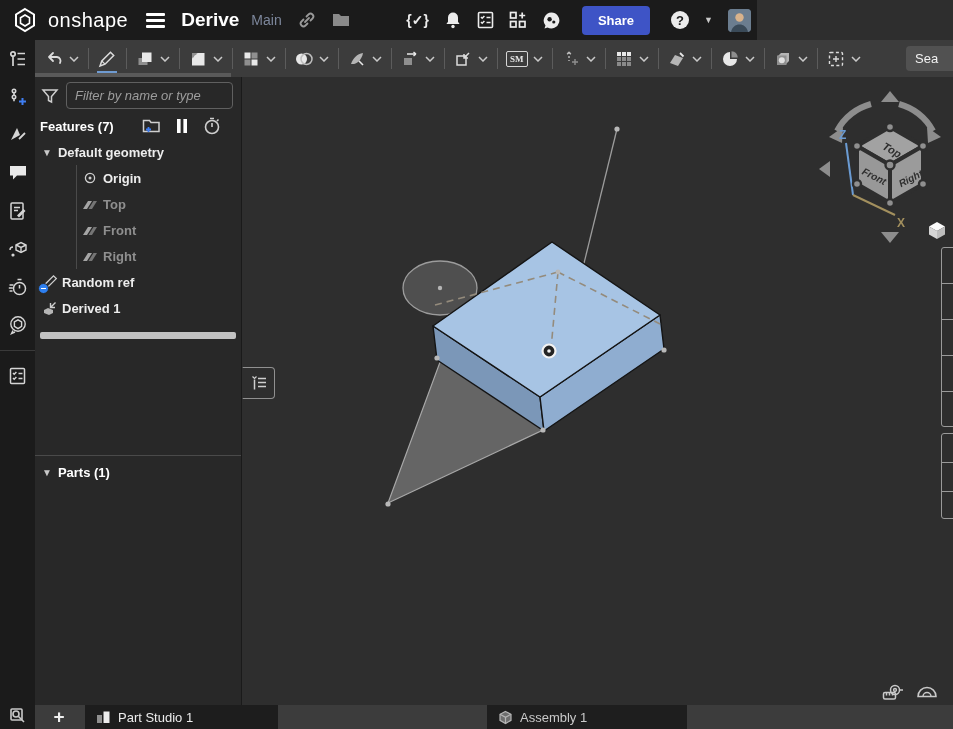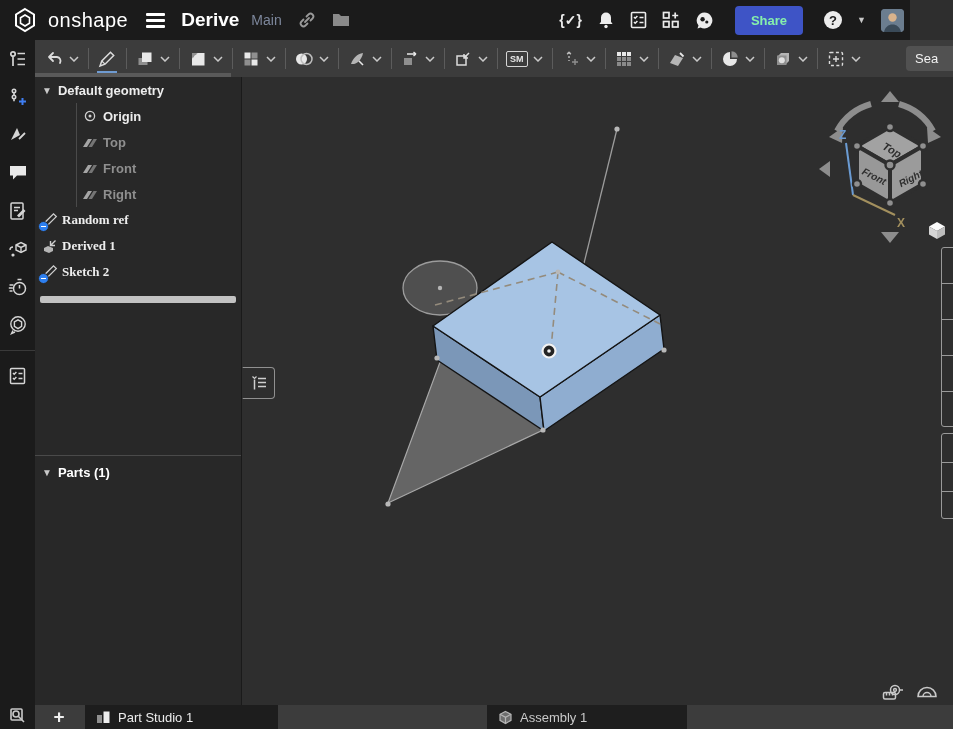--- a/index.html
+++ b/index.html
@@ -1,47 +1,47 @@
 <!DOCTYPE html>
 <html><head>
 <meta charset="utf-8">
 <style>
   html,body{margin:0;padding:0;background:#111;}
   .app{position:relative;width:953px;height:729px;background:#2e2e2e;overflow:hidden;
        font-family:"Liberation Sans",sans-serif;color:#e8e8e8;-webkit-font-smoothing:antialiased;}
   svg{display:block;}
 
   
-  .topbar{position:absolute;left:0;top:0;width:910px;height:40px;background:#1b1b1b;
+  .topbar{position:absolute;left:0;top:0;width:757px;height:40px;background:#1b1b1b;
           display:flex;align-items:center;z-index:30;}
   .brand{margin-left:10px;font-size:20px;font-weight:400;color:#fff;letter-spacing:.5px;}
   .logo{margin-left:12px;}
   .burger{margin-left:18px;cursor:pointer;}
   .burger div{width:19px;height:3px;background:#fff;margin:3px 0;border-radius:1px;}
   .doc-title{margin-left:16px;font-size:19px;font-weight:700;color:#fff;}
   .workspace{margin-left:12px;font-size:14px;color:#7d879c;}
   .tb-ic{margin-left:16px;display:flex;align-items:center;}
   .right-cluster{margin-left:auto;display:flex;align-items:center;gap:15px;margin-right:6px;}
   .glyph-ic{font-size:14px;font-weight:700;color:#ececec;}
-  .share-btn{background:#3e54c6;color:#86efac;font-size:13px;font-weight:600;border:none;
+  .share-btn{background:#3e54c6;color:#ffffff;font-size:13px;font-weight:600;border:none;
              border-radius:4px;padding:7px 16px;cursor:pointer;margin:0 6px;}
   .help-circle{width:18px;height:18px;border-radius:50%;background:#ececec;color:#1b1b1b;
                display:grid;place-items:center;font-size:13px;font-weight:800;}
   .caret{color:#c9c9c9;font-size:9px;}
   .avatar{width:23px;height:23px;border-radius:4px;overflow:hidden;background:#5d6e80;}
 
   
   .toolbar{position:absolute;left:35px;top:40px;right:0;height:37px;background:#3c3c3c;
            display:flex;align-items:center;z-index:20;}
   .tgroup{position:relative;display:flex;align-items:center;gap:5px;padding:0 9px;height:100%;}
   .tgroup:not(:first-child)::before{content:"";position:absolute;left:0;top:8px;bottom:8px;width:1px;background:#5c5c5c;}
   .tgroup.active::after{content:"";position:absolute;left:9px;width:20px;bottom:4px;height:2px;background:#6f9bd1;}
   .ticon{display:flex;align-items:center;justify-content:center;width:20px;height:20px;cursor:pointer;}
   .tchev{display:flex;align-items:center;cursor:pointer;}
-  .smbox{border:1px solid #d5d5d5;border-radius:2px;font-size:9px;font-weight:700;color:#e5e5e5;padding:2px 3px;}
+  .smbox{border:1px solid #d5d5d5;border-radius:2px;font-size:9px;font-weight:700;color:#e5e5e5;padding:2px 3px;font-family:Liberation Serif, serif;}
   .tsearch{position:absolute;right:0;top:6px;height:25px;width:38px;background:#515151;
            border-radius:4px 0 0 4px;color:#f2f2f2;font-size:13px;line-height:25px;
            padding-left:9px;overflow:hidden;white-space:nowrap;cursor:text;}
   .tscroll{position:absolute;left:0;bottom:0;width:196px;height:4px;background:#5a5a5a;}
 
   
   .rail{position:absolute;left:0;top:40px;width:35px;bottom:0;background:#1b1b1b;z-index:25;}
   .ric{width:35px;height:38px;display:flex;align-items:center;justify-content:center;cursor:pointer;}
   .rail-div{width:35px;height:1px;background:#3a3a3a;margin:6px 0;}
   .rail-bottom{position:absolute;bottom:2px;left:0;width:35px;height:22px;display:flex;align-items:center;justify-content:center;cursor:pointer;}
@@ -58,21 +58,21 @@
   .feat-title{font-size:13px;font-weight:700;color:#fff;flex:0 0 auto;}
   .fh-icons{display:flex;align-items:center;gap:15px;margin-left:28px;}
   .fh-icons span{cursor:pointer;display:flex;}
   .trow{display:flex;align-items:center;height:26px;font-size:13px;font-weight:600;color:#ededed;cursor:pointer;}
   .trow .chev{margin:0 6px 0 7px;color:#c9c9c9;font-size:10px;}
   .trow .ficon{width:17px;margin-right:4px;display:flex;justify-content:center;position:relative;flex:0 0 auto;}
   .child{padding-left:46px;position:relative;}
   .child .ficon{margin-right:5px;}
   .guide{position:absolute;left:41px;top:0;bottom:0;width:1px;background:#4a4a4a;}
   .plane-row{color:#8f8f8f;}
-  .feat-row{padding-left:6px;font-family:Liberation Serif, serif;}
+  .feat-row{padding-left:6px;}
   .badge{position:absolute;left:-3px;bottom:-4px;width:9px;height:9px;border-radius:50%;
          background:#2d7ff0;border:1px solid #282828;display:grid;place-items:center;}
   .badge::after{content:"";width:5px;height:1.6px;background:#fff;}
   .rollback{margin:11px 5px 0 5px;height:7px;background:#c2c2c2;border-radius:2px;cursor:row-resize;}
   .parts-section{position:absolute;left:0;right:0;top:378px;border-top:1px solid #4a4a4a;padding-top:3px;}
   .part-row{padding-left:27px;}
   .part-row .ficon{margin-right:6px;}
 
   
   .flyout{position:absolute;left:242px;top:367px;width:31px;height:30px;background:#2e2e2e;
@@ -462,21 +462,52 @@
     <div class="rail-bottom">
       <svg width="18" height="18" viewBox="0 0 18 18" fill="none" stroke="#c9c9c9" stroke-width="1.6">
           <rect x="2" y="2" width="11" height="11" rx="1"></rect>
           <circle cx="7" cy="7" r="3"></circle>
           <path d="M9.5 9.5L15 15"></path>
         </svg>
     </div>
   </nav>
 
   <aside class="panel">
-
+    <div class="filter-row">
+      <span>
+        <svg width="18" height="18" viewBox="0 0 18 18" fill="none" stroke="#cfcfcf" stroke-width="1.5">
+            <path d="M2 3h14l-5.5 6.5V15l-3-1.5V9.5z"></path>
+          </svg>
+      </span>
+      <input class="filter-input" type="text" placeholder="Filter by name or type" style="">
+    </div>
+
+    <div class="feat-header">
+      <span class="feat-title">Features (7)</span>
+      <span class="fh-icons">
+        <span>
+          <svg width="19" height="16" viewBox="0 0 19 16" fill="none" stroke="#cfcfcf" stroke-width="1.5">
+              <path d="M1.5 2.5h6l1.5 2h8v9h-15.5z"></path>
+              <path d="M4 11.5h5M6.5 9v5" stroke="#3f7ef2" stroke-width="1.8"></path>
+            </svg>
+        </span>
+        <span>
+          <svg width="12" height="16" viewBox="0 0 12 16">
+              <rect x="1" y="1" width="3.6" height="14" fill="#fff"></rect>
+              <rect x="7.4" y="1" width="3.6" height="14" fill="#fff"></rect>
+            </svg>
+        </span>
+        <span>
+          <svg width="18" height="18" viewBox="0 0 18 18" fill="none" stroke="#cfcfcf" stroke-width="1.6">
+              <circle cx="9" cy="10" r="6.5"></circle>
+              <path d="M9 10V6M7 1.5h4M14 4l1.5-1.5"></path>
+            </svg>
+        </span>
+      </span>
+    </div>
 
     <div class="trow">
       <span class="chev">▼</span>
       <span>Default geometry</span>
     </div>
 
     <div style="position:relative;text-align:right;">
       <div class="guide"></div>
       <div class="trow child">
         <span class="ficon">
@@ -526,29 +557,20 @@
       <span>Random ref</span>
     </div>
     <div class="trow feat-row">
       <span class="ficon">
         <svg width="16" height="16" viewBox="0 0 16 16">
             <path d="M2 10l4-2 5 2v3l-4 2-5-2z" fill="#b5b5b5"></path>
             <path d="M13.5 2.5L8.5 7.5m0-4.5v4.5H13" stroke="#cfcfcf" stroke-width="1.4" fill="none"></path>
           </svg>
       </span>
       <span>Derived 1</span>
-    </div>
-    <div class="trow feat-row">
-      <span class="ficon">
-        <svg width="16" height="16" viewBox="0 0 16 16">
-            <path d="M1.5 14.5l1.6-4.3L11.5 1.8l2.8 2.8L5.9 13z" fill="none" stroke="#cfcfcf" stroke-width="1.3"></path>
-          </svg>
-        <span class="badge"></span>
-      </span>
-      <span>Sketch 2</span>
     </div>
 
     <div class="rollback"></div>
 
     <div class="parts-section">
       <div class="trow">
         <span class="chev">▼</span>
         <span class="feat-title">Parts (1)</span>
       </div>
     </div>

